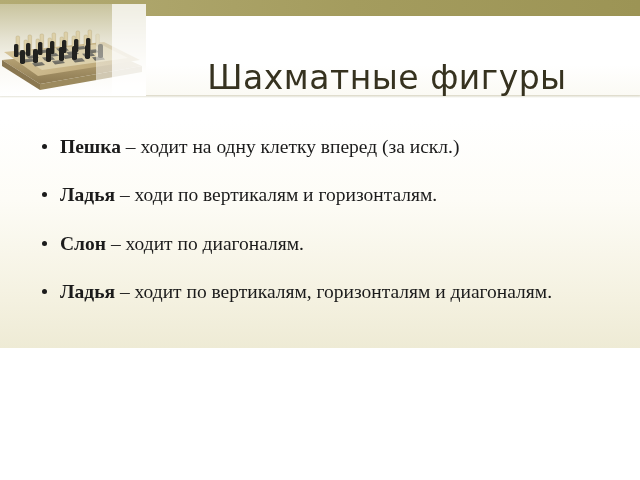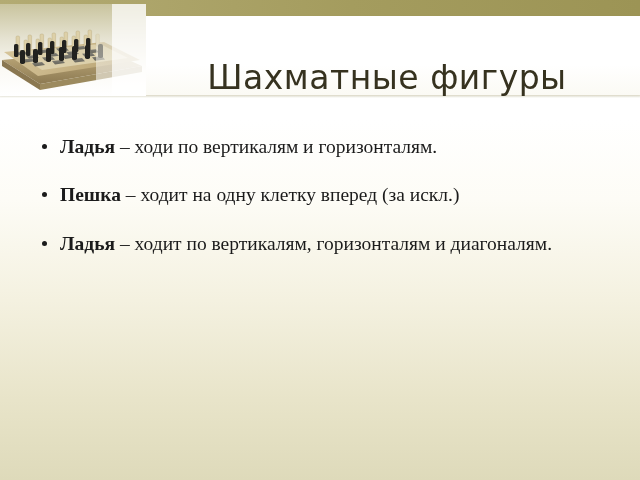--- a/index.html
+++ b/index.html
@@ -11,21 +11,21 @@
     width: 640px;
     height: 480px;
     overflow: hidden;
     font-family: "Liberation Serif", "DejaVu Serif", serif;
     background: #ffffff;
   }
 
   #slide {
     position: relative;
     width: 640px;
-    height: 480px;
+    height: 348px;
     overflow: hidden;
     
     background: linear-gradient(to bottom,
                 #ffffff 0px,
                 #ffffff 120px,
                 #fdfcf6 200px,
                 #f4f1e0 300px,
                 #e8e4c9 400px,
                 #dedaba 480px);
   }
@@ -238,29 +238,33 @@
       <rect x="112" y="0" width="34" height="92" fill="#ffffff" opacity="0.7"></rect>
     </svg>
   </div>
 
   <h1 id="page-title">Шахматные фигуры</h1>
 
   <div id="content-list">
 
     <p class="bullet-item">
       <span class="bullet-dot"></span>
+      <span class="term">Пешка</span><span class="dash"> – </span><span class="desc">ходит на одну клетку вперед (за искл.)</span>
+    </p>
+
+    <p class="bullet-item">
+      <span class="bullet-dot"></span>
       <span class="term">Ладья</span><span class="dash"> – </span><span class="desc">ходи по вертикалям и горизонталям.</span>
     </p>
 
-    <p class="bullet-item">
-      <span class="bullet-dot"></span>
-      <span class="term">Пешка</span><span class="dash"> – </span><span class="desc">ходит на одну клетку вперед (за искл.)</span>
-    </p>
-
-
+
+    <p class="bullet-item">
+      <span class="bullet-dot"></span>
+      <span class="term">Слон</span><span class="dash"> – </span><span class="desc">ходит по диагоналям.</span>
+    </p>
 
     <p class="bullet-item">
       <span class="bullet-dot"></span>
       <span class="term">Ладья</span><span class="dash"> – </span><span class="desc">ходит по вертикалям, горизонталям и диагоналям.</span>
     </p>
 
 
   </div>
 </div>
 

